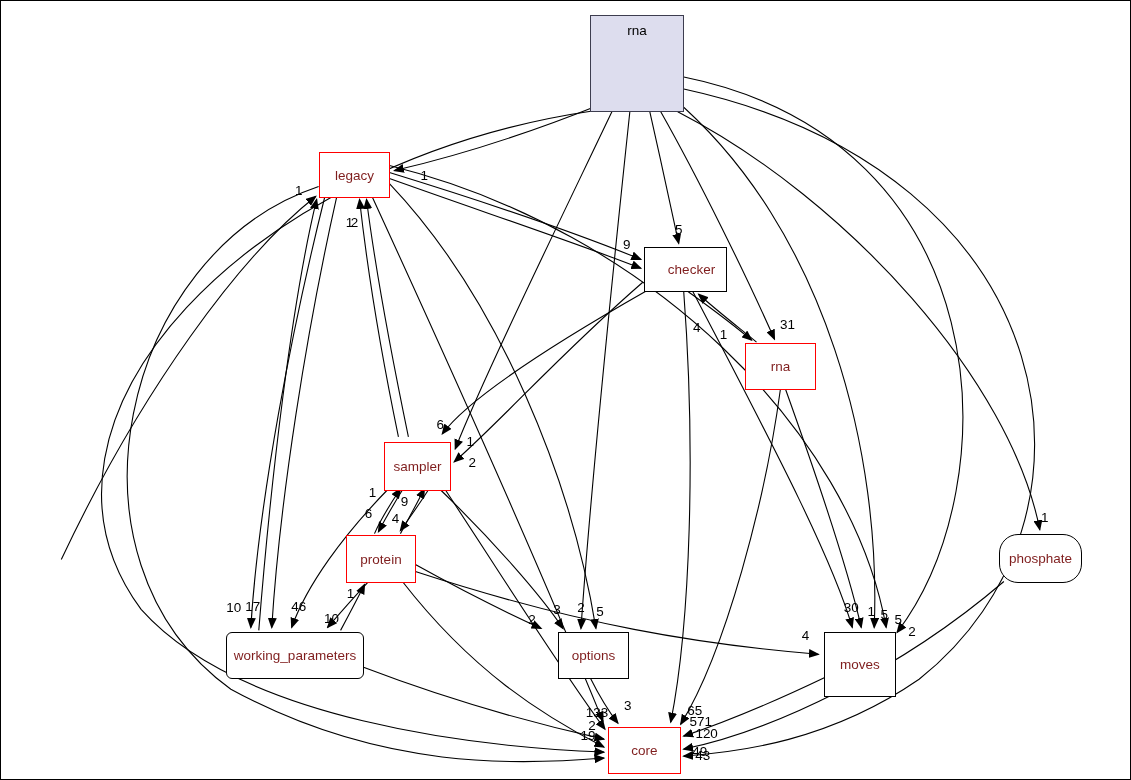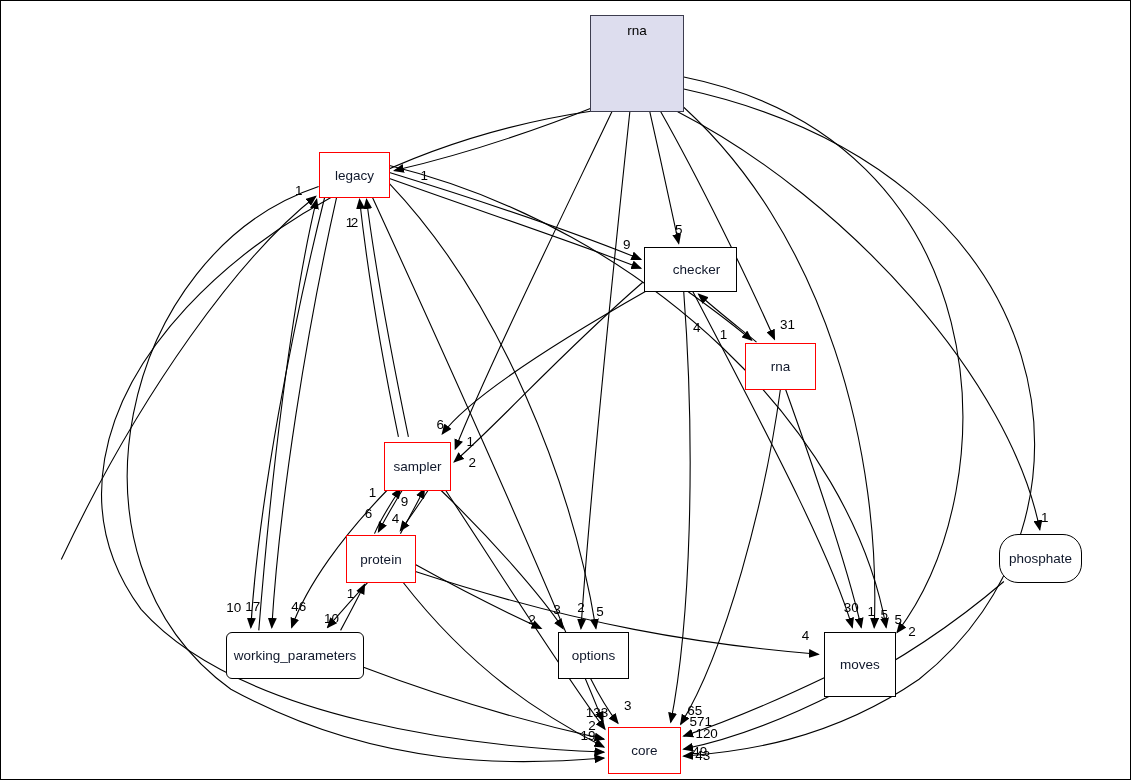--- a/index.html
+++ b/index.html
@@ -10,21 +10,21 @@
     border:1px solid #000;
     box-sizing:border-box;
     font-family:"Liberation Sans","DejaVu Sans",sans-serif;
     overflow:hidden;
   }
   #edge-layer{position:absolute;left:0;top:0;width:100%;height:100%;}
   .node{
     position:absolute;
     background:#ffffff;
     display:flex;align-items:center;justify-content:center;
-    font-size:13.5px;color:#0f172a;
+    font-size:13.5px;color:#7f1d1d;
     box-sizing:border-box;
     cursor:pointer;
     z-index:3;
   }
   .node.black{border:1px solid #000000;}
   .node.red{border:1.6px solid #ff0000;}
   #cluster{
     position:absolute;
     background:#ddddee;
     border:1.4px solid #3d3d4f;
@@ -154,21 +154,21 @@
 
   <div id="cluster" style="left: 589px; top: 14px; width: 94px; height: 97px;">
     <div id="cluster-label">rna</div>
   </div>
   <div id="sugar-node" style="left: 600px; top: 53px; width: 73px; height: 50px;">sugar</div>
 
   <div id="nodes">
       <div class="node red" style="left: 318px; top: 151px; width: 71px; height: 46px;">
         <span>legacy</span>
       </div>
-      <div class="node black" style="left: 643px; top: 246px; width: 93px; height: 45px; padding-left: 12px;">
+      <div class="node black" style="left: 643px; top: 246px; width: 83px; height: 45px; padding-left: 12px;">
         <span>checker</span>
       </div>
       <div class="node red" style="left: 744px; top: 342px; width: 71px; height: 47px;">
         <span>rna</span>
       </div>
       <div class="node red" style="left: 383px; top: 441px; width: 67px; height: 49px;">
         <span>sampler</span>
       </div>
       <div class="node red" style="left: 345px; top: 534px; width: 70px; height: 48px;">
         <span>protein</span>

